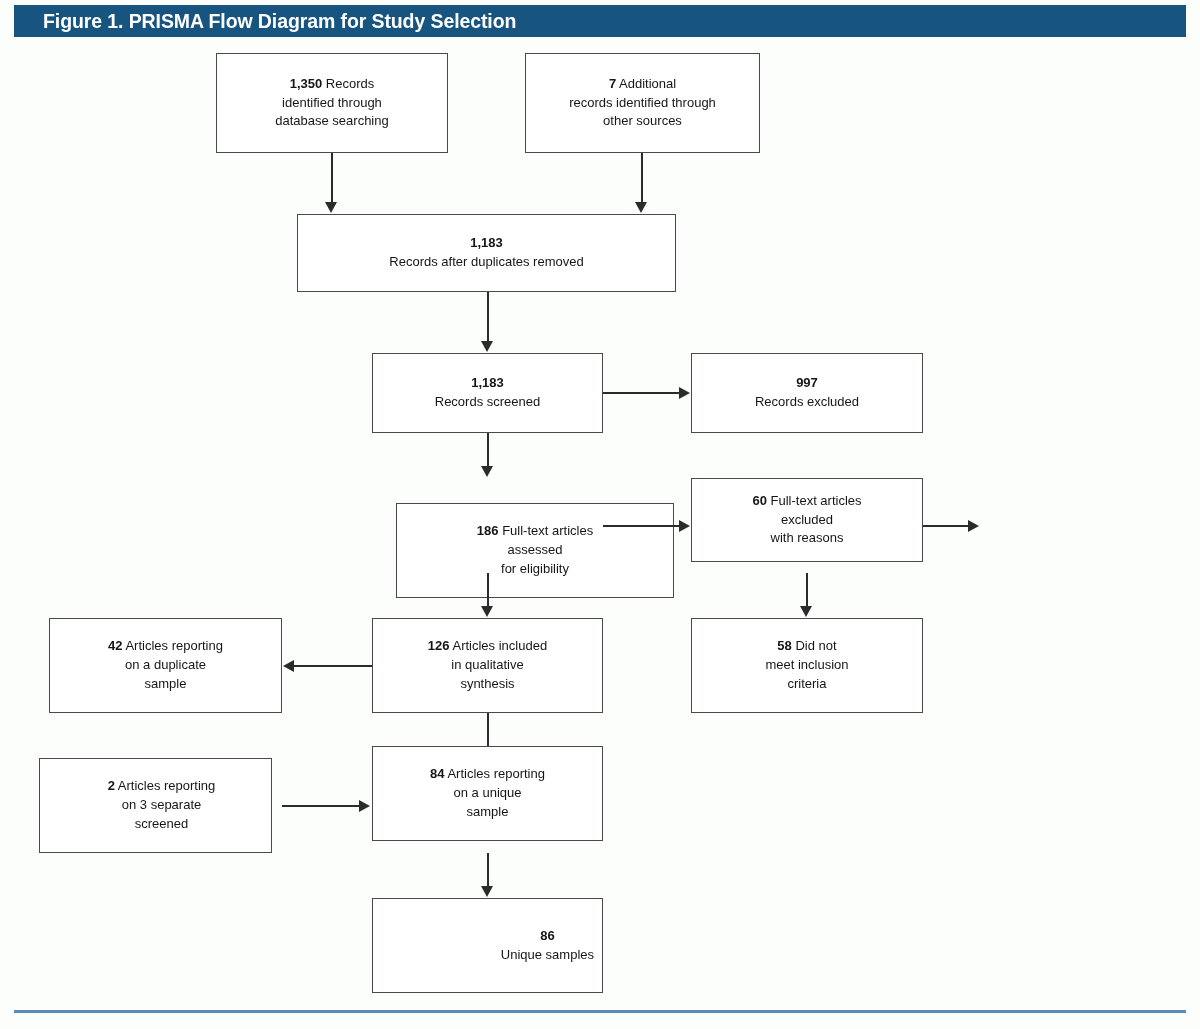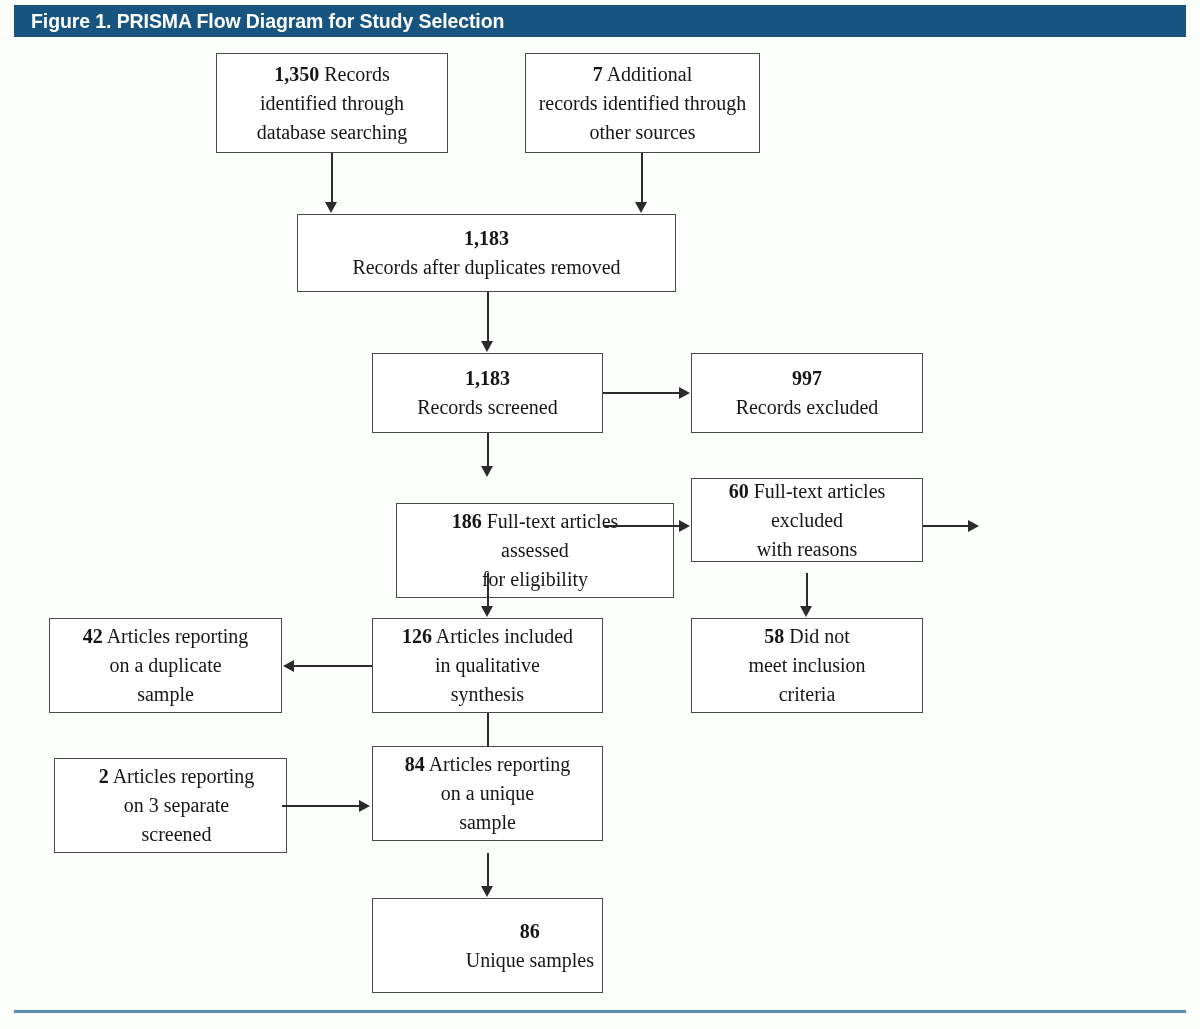--- a/index.html
+++ b/index.html
@@ -27,21 +27,21 @@
     height: 32px;
     background: #175480;
     display: flex;
     align-items: center;
   }
   #title-text {
     color: #ffffff;
     font-size: 19.5px;
     font-weight: bold;
     letter-spacing: -0.1px;
-    padding-left: 17px;
+    padding-left: 29px;
     white-space: nowrap;
   }
   
   #footer-rule {
     position: absolute;
     left: 14px;
     top: 1010px;
     width: 1172px;
     height: 3px;
     background: #5b8cb4;
@@ -49,24 +49,23 @@
   
   .box {
     position: absolute;
     box-sizing: border-box;
     border: 1.6px solid #4a4a4a;
     background: #ffffff;
     display: flex;
     align-items: center;
     justify-content: center;
     text-align: center;
-    font-size: 20px;
+    font-size: 13px;
     line-height: 1.45;
     color: #161616;
-    font-family: Liberation Serif, serif;
   }
   .box .txt { padding: 0 8px; }
   .box b { font-weight: bold; }
 
   
   .vline, .hline {
     position: absolute;
     background: #2b2b2b;
   }
   .vline { width: 1.6px; }
@@ -206,21 +205,21 @@
       <div>criteria</div>
     </div>
   </div>
 
   <div class="hline" style="left:294px; top:665px; width:78px;"></div>
   <div class="arrow arrow-left" style="left:283px; top:660px;"></div>
 
   <div class="vline" style="left:487px; top:713px; height:34px;"></div>
   <div class="arrow arrow-down" style="left:481px; top:746px;"></div>
 
-  <div class="box" style="left:54px; top:758px; width:233px; height:95px;padding-left:12px;">
+  <div class="box" style="left:39px; top:758px; width:233px; height:95px;padding-left:12px;">
     <div class="txt">
       <div><b>2</b><span> Articles reporting</span></div>
       <div>on 3 separate</div>
       <div>screened</div>
     </div>
   </div>
 
   <div class="box" style="left:372px; top:746px; width:231px; height:95px;">
     <div class="txt">
       <div><b>84</b><span> Articles reporting</span></div>

